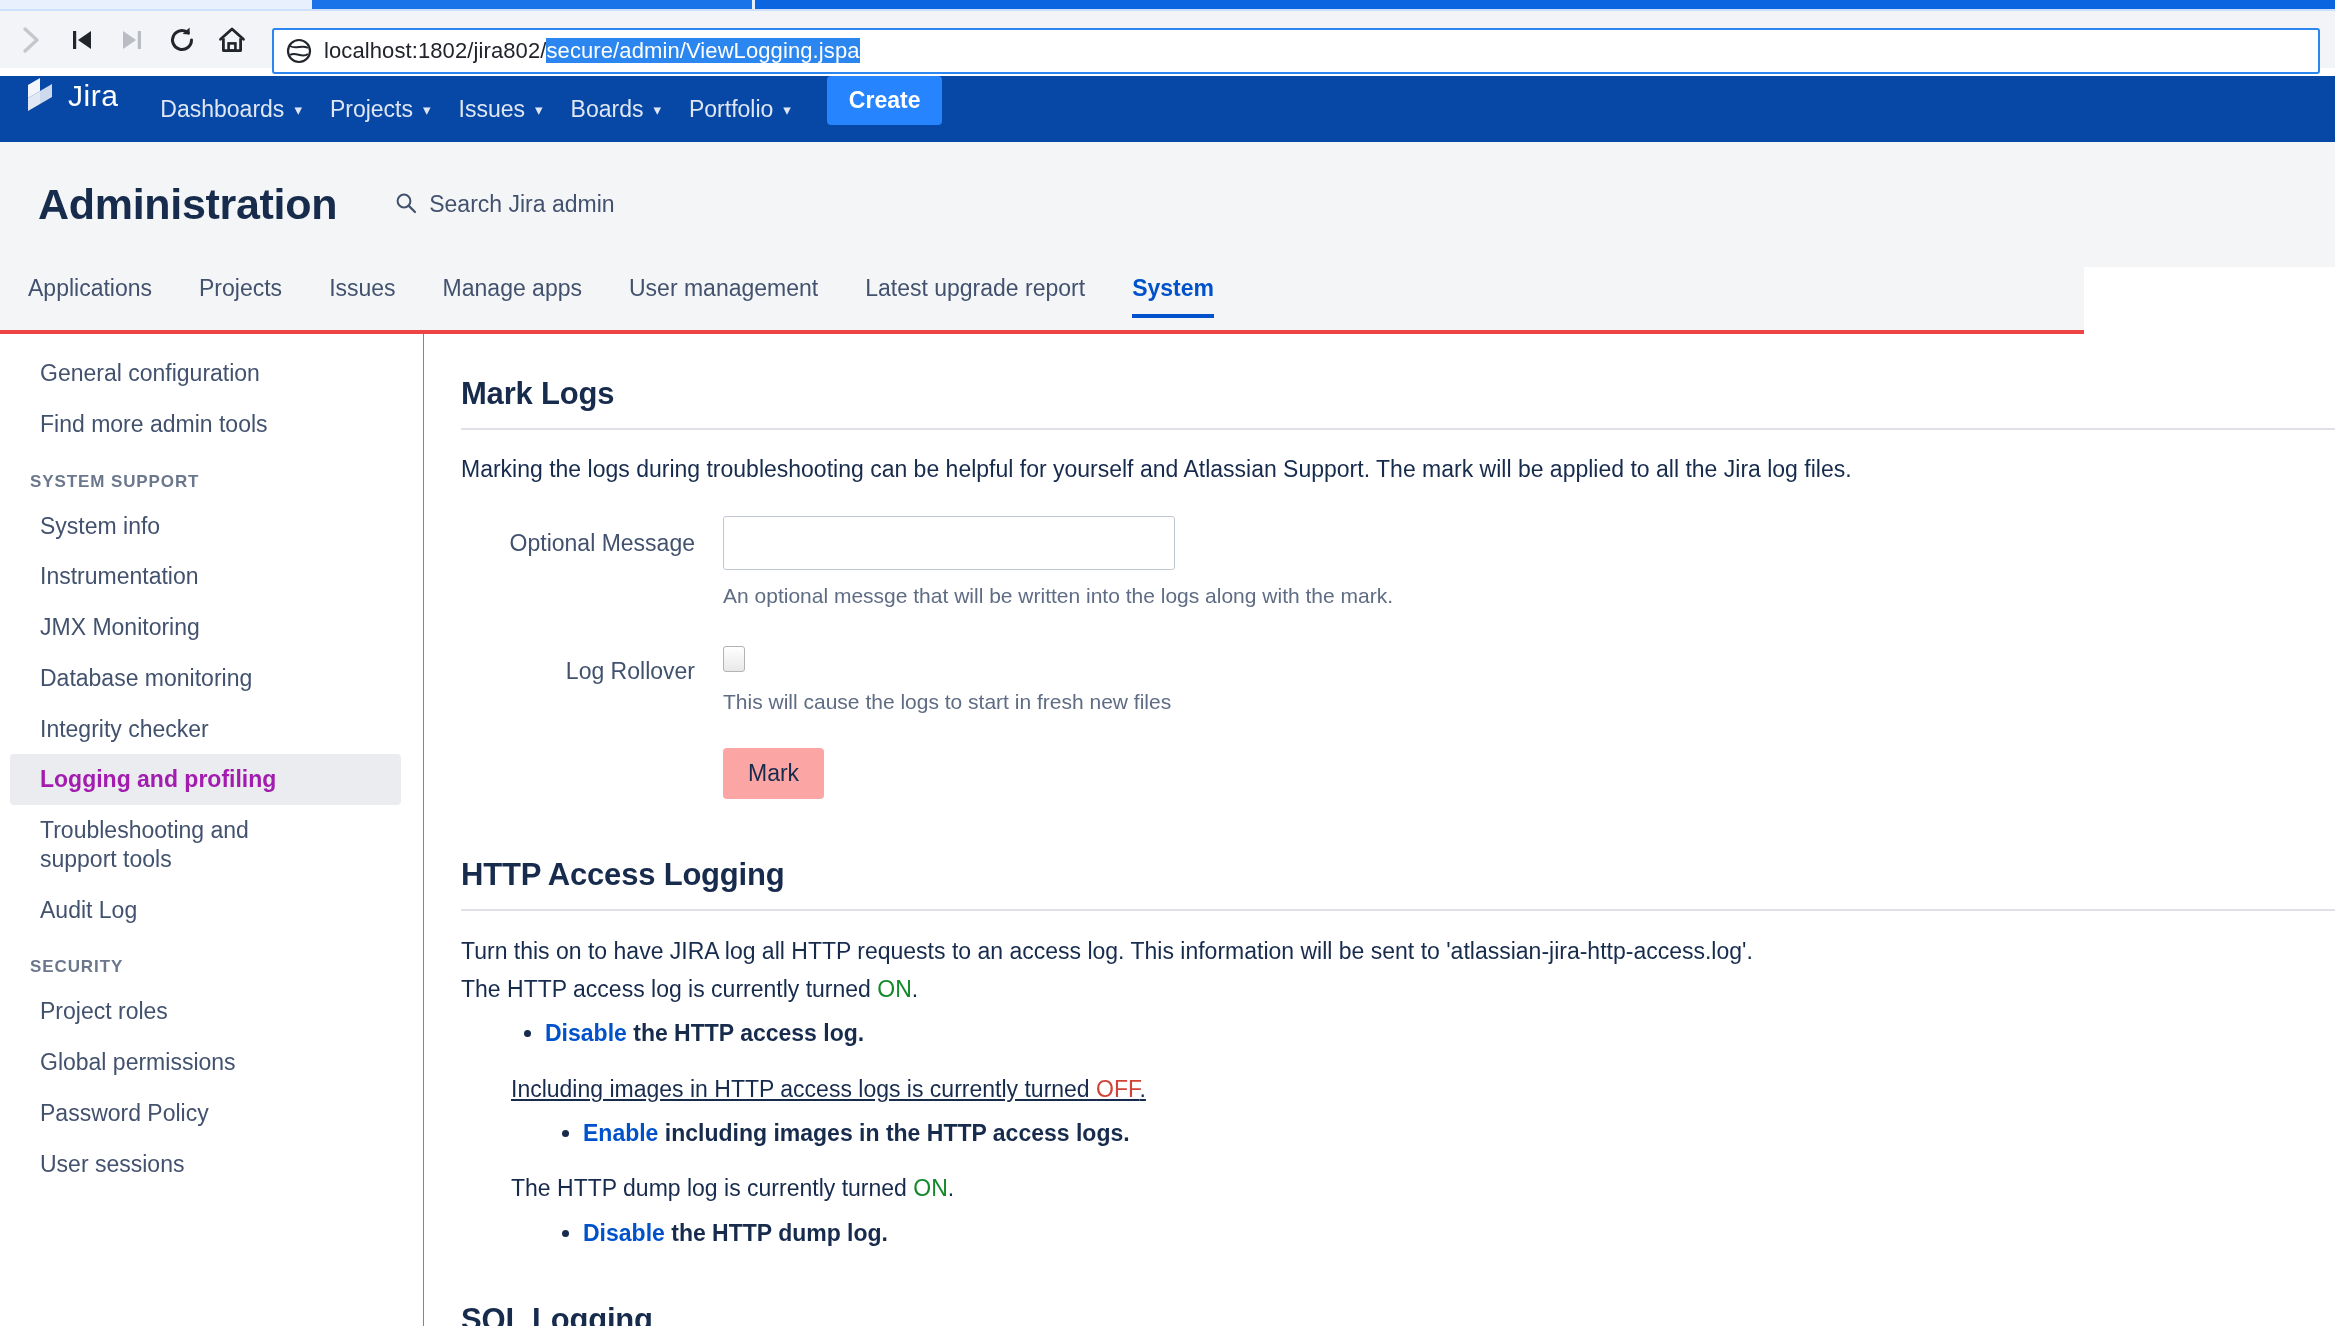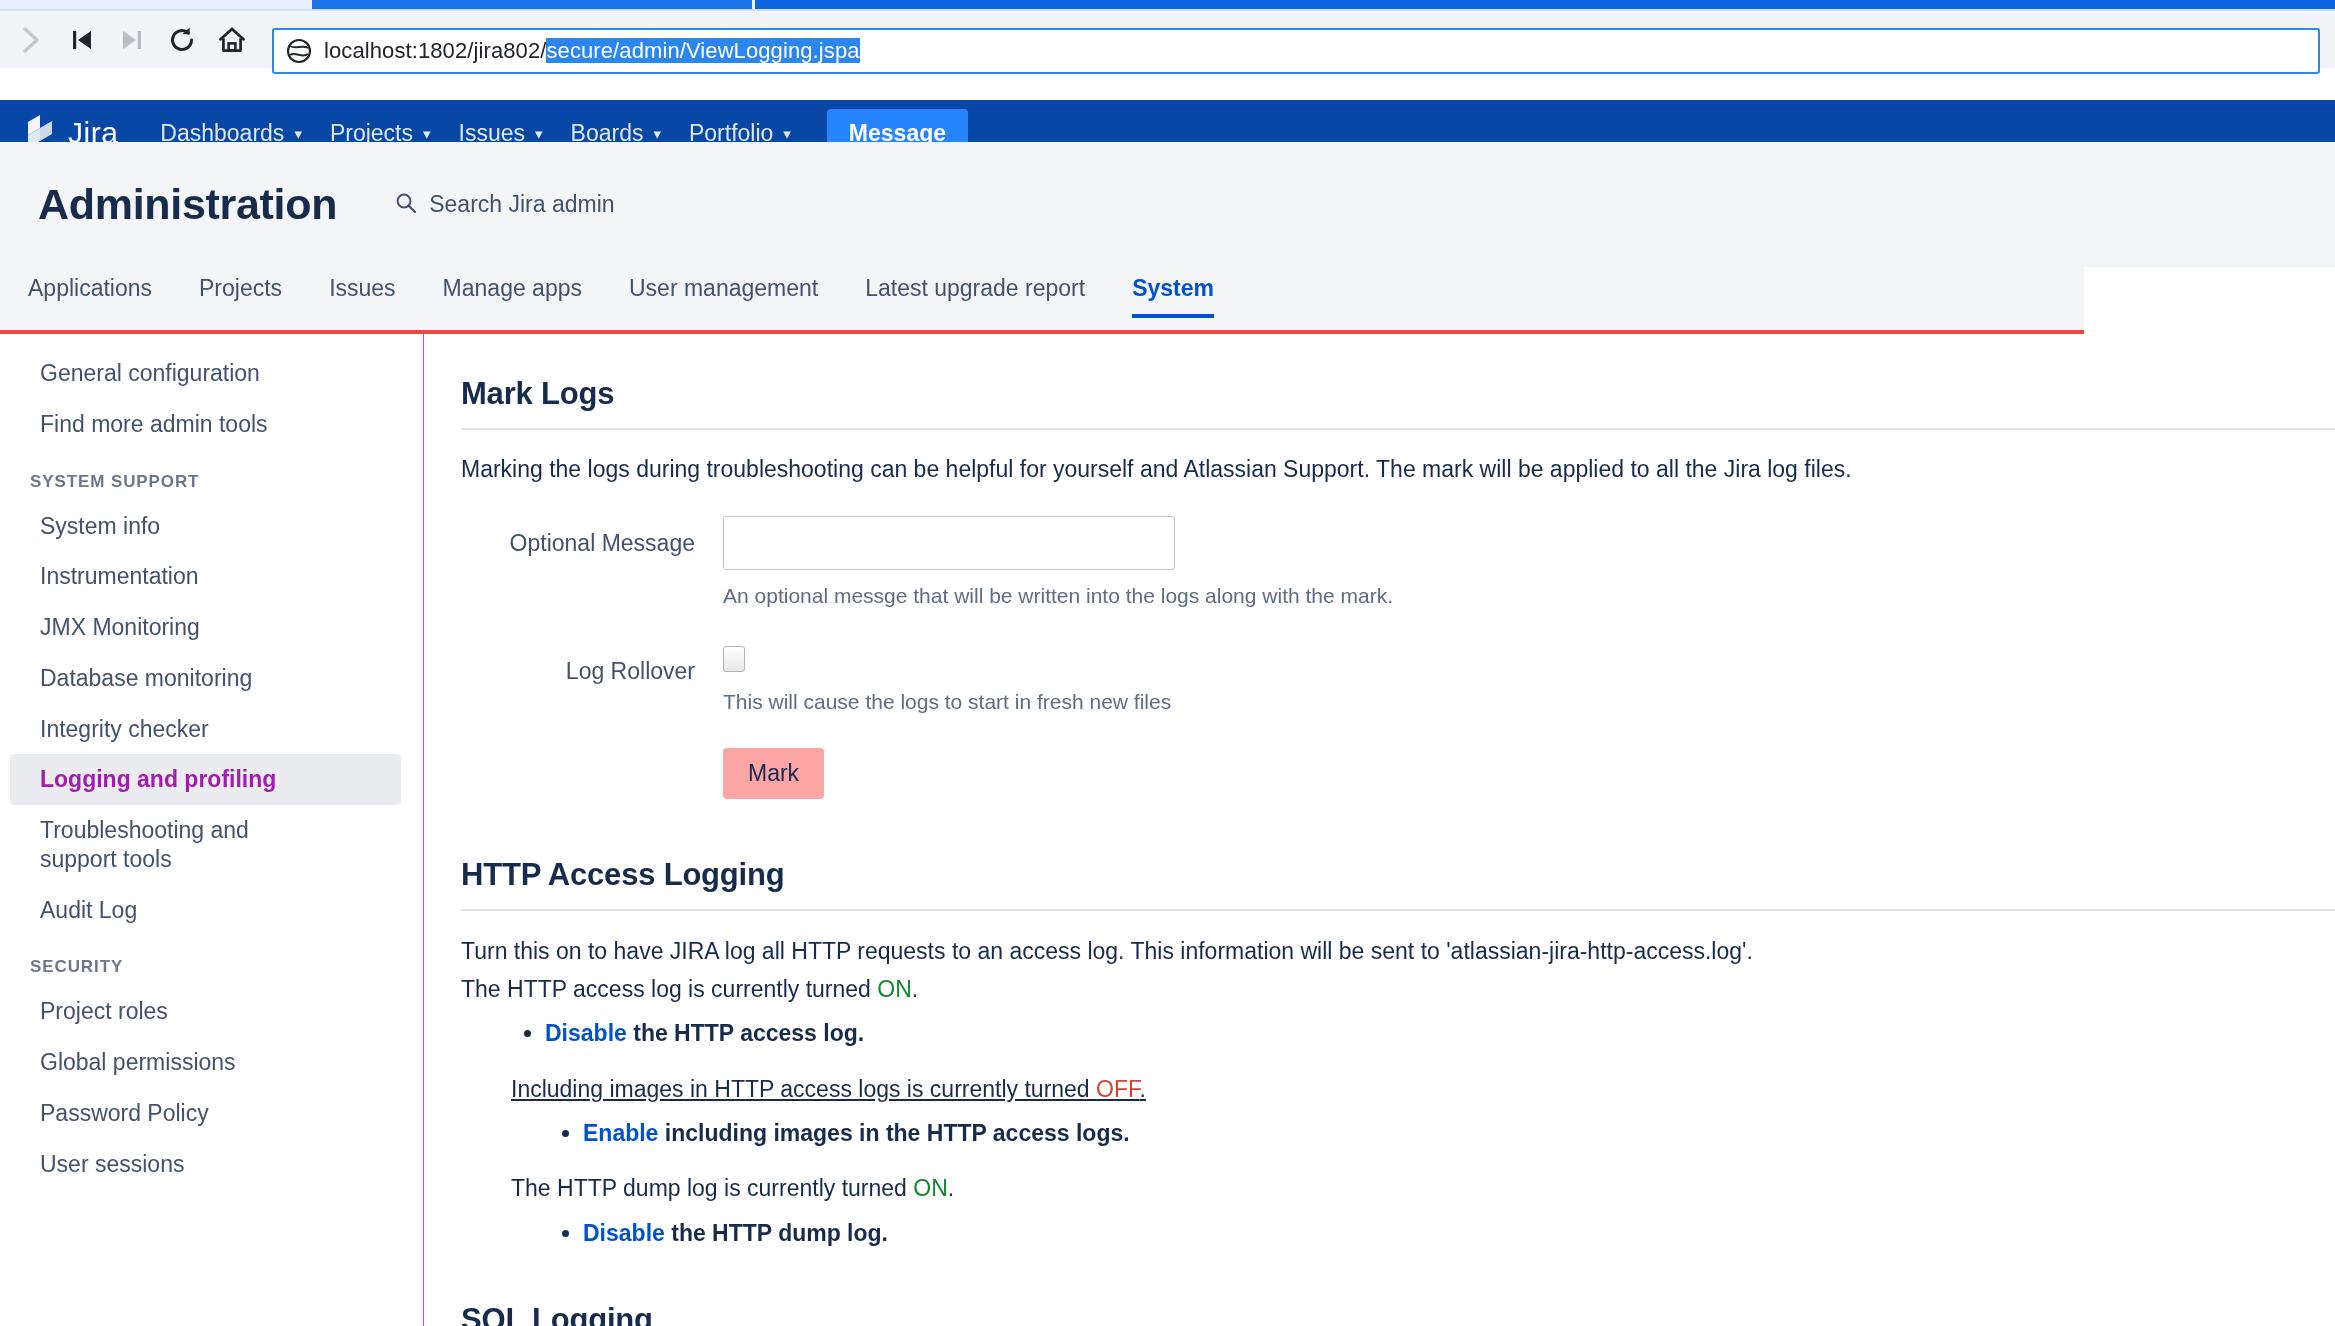--- a/index.html
+++ b/index.html
@@ -49,21 +49,21 @@
     white-space: nowrap; letter-spacing: .1px;
   }
   #url-text .sel {
     background: #2b86f0; color: #ffffff;
   }
 
   
   #jira-nav {
     position: absolute; top: 76px; left: 0; width: 2335px; height: 66px;
     background: #0747a6;
-    display: flex; align-items: center; margin-top: 24px;
+    display: flex; align-items: flex-start;
   }
   #jira-logo-wrap {
     display: flex; align-items: center; margin-left: 26px; margin-right: 28px;
     cursor: pointer;
   }
   #jira-logo-text {
     color: #ffffff; font-size: 30px; letter-spacing: .5px;
     margin-left: 8px; font-weight: 400;
   }
   .jnav-item {
@@ -288,21 +288,21 @@
   </div>
   <div class="jnav-item">
     <span>Boards</span>
     <span class="jnav-caret">▾</span>
   </div>
   <div class="jnav-item">
     <span>Portfolio</span>
     <span class="jnav-caret">▾</span>
   </div>
 
-  <button id="create-button">Message</button>
+  <button id="create-button">Create</button>
 </div>
 
 <div id="admin-header">
   <div id="page-title">Administration</div>
   <div id="admin-search">
     <span>
       <svg width="22" height="22" viewBox="0 0 22 22">
         <circle cx="9" cy="9" r="6.4" fill="none" stroke="#42526e" stroke-width="2"></circle>
         <line x1="13.6" y1="13.6" x2="20" y2="20" stroke="#42526e" stroke-width="2.2" stroke-linecap="round"></line>
       </svg>

